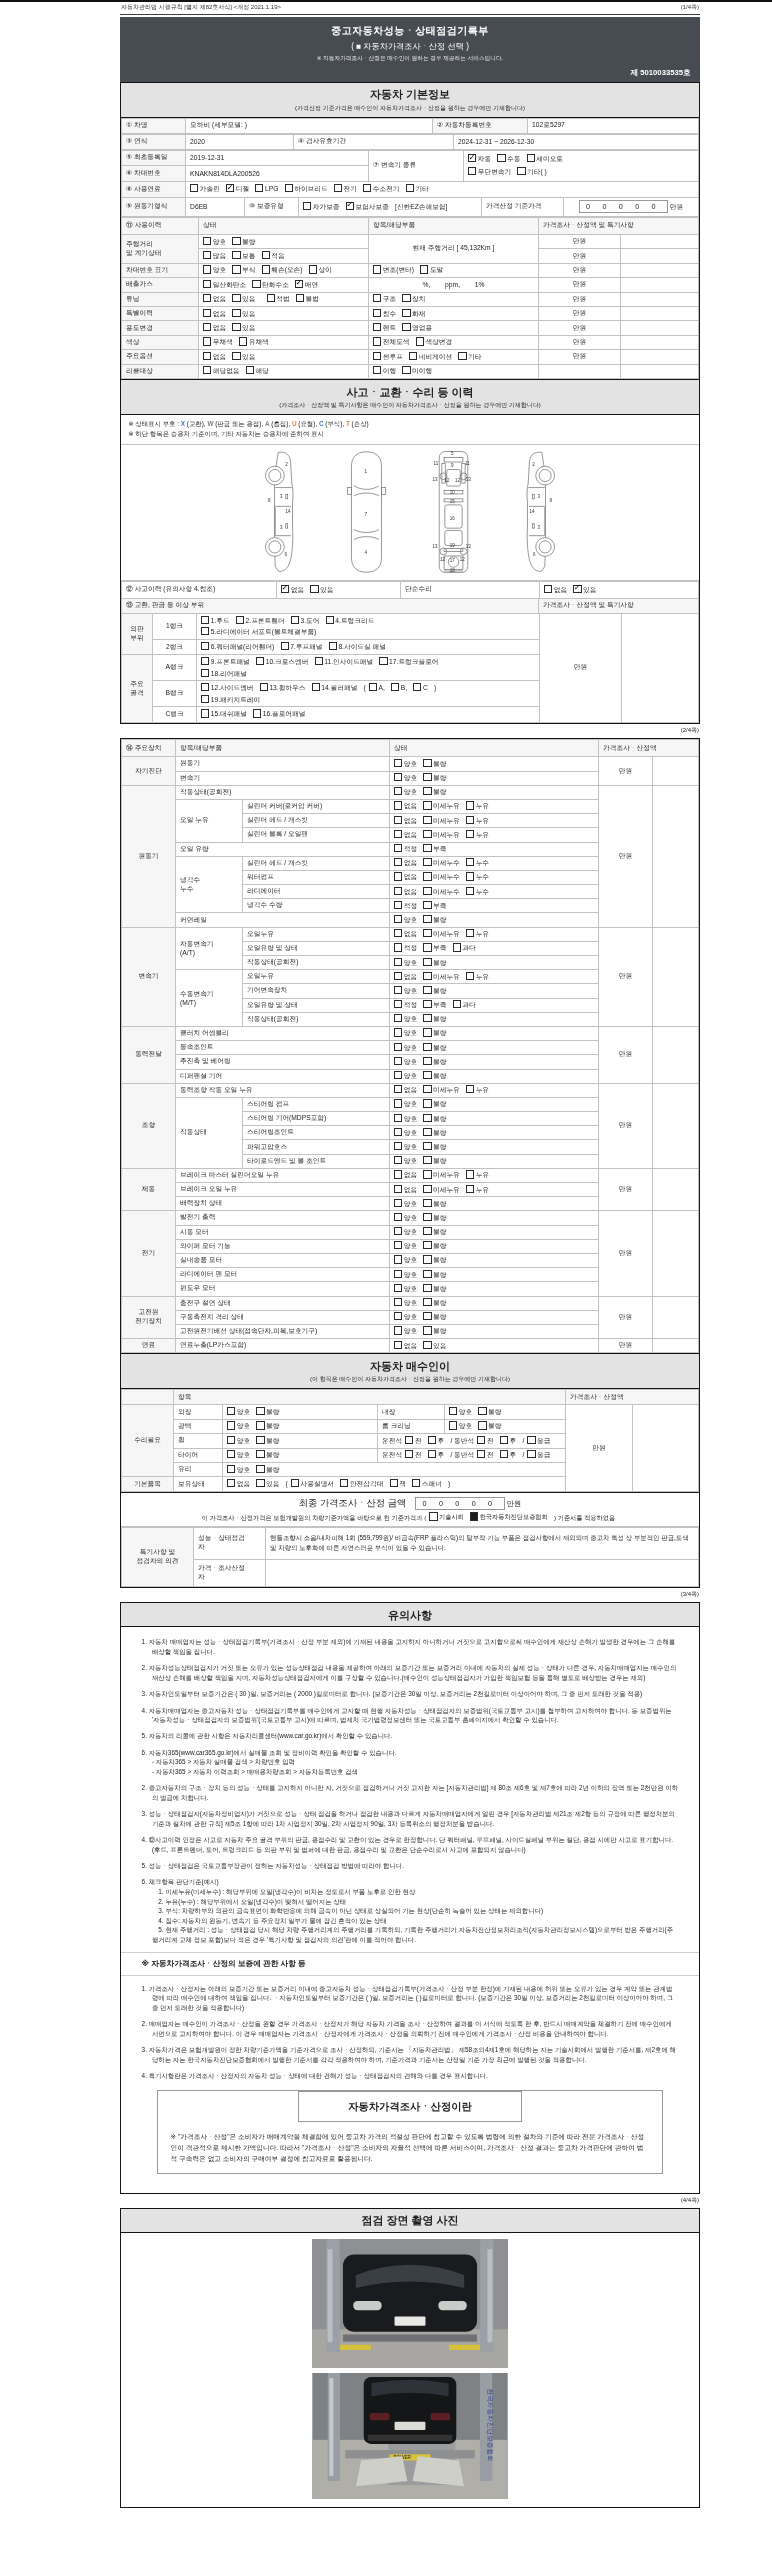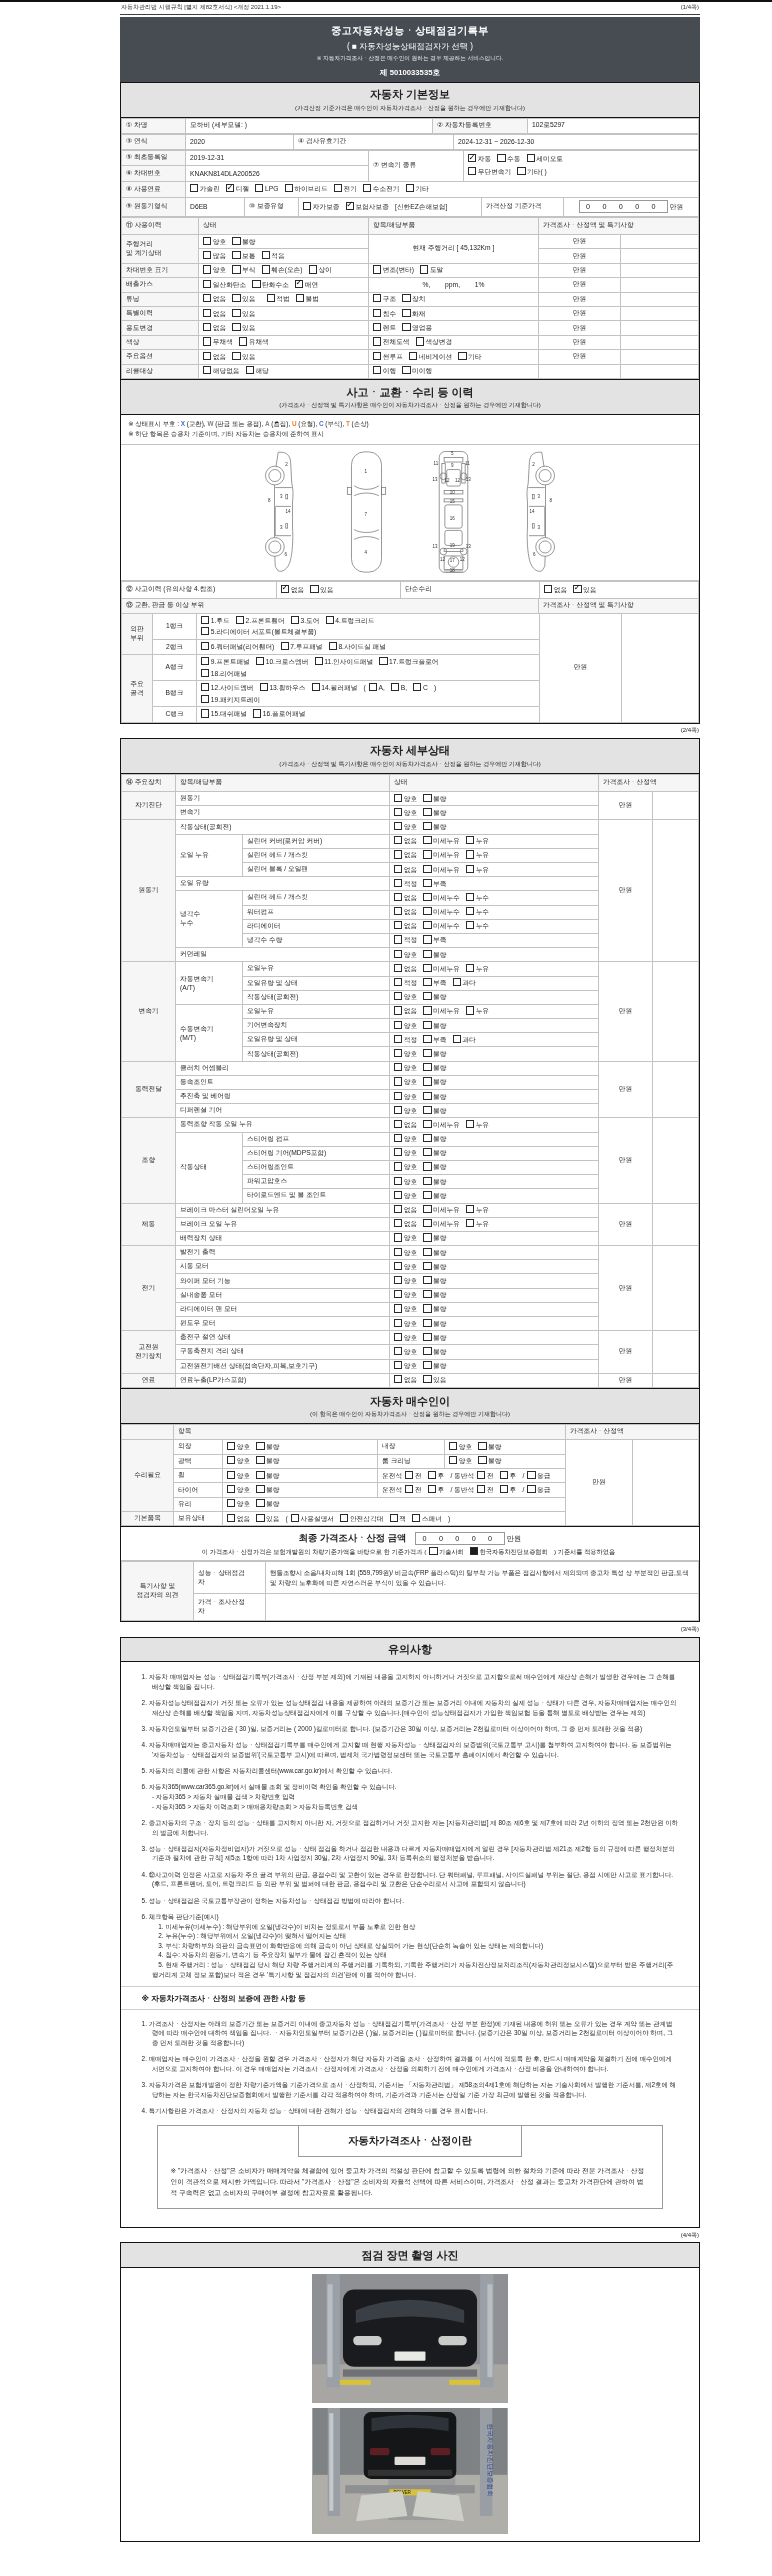--- a/index.html
+++ b/index.html
@@ -5,21 +5,21 @@
   html,body{margin:0;padding:0;background:#fff;font-family:"Liberation Sans","DejaVu Sans",sans-serif;color:#222;}
   body{width:773px;height:2576px;overflow:hidden;position:relative;}
   .topbar{position:absolute;top:0;left:0;width:773px;height:1.5px;background:#111;}
   .doc{position:absolute;left:120px;top:3.1px;width:580px;}
   .lawline{display:flex;justify-content:space-between;font-size:6px;color:#333;padding:0 1px 1.5px 1px;}
   .hrline{height:1px;background:#3d4147;margin-bottom:2.6px;}
   .darkhead{background:#474b52;color:#fff;text-align:center;padding:7.2px 9.3px 4.1px 9.3px;}
   .darkhead .t1{font-size:10px;font-weight:bold;letter-spacing:0.5px;}
   .darkhead .t2{font-size:8.2px;margin-top:3.1px;}
   .darkhead .t3{font-size:5.7px;margin-top:2.1px;color:#eee;}
-  .darkhead .docno{text-align:center;font-size:7.7px;font-weight:bold;margin-top:5.2px;}
+  .darkhead .docno{text-align:right;font-size:7.7px;font-weight:bold;margin-top:5.2px;}
   .bigbox{border:1.5px solid #141414;background:#fff;}
   .sech{background:#e3e3e3;text-align:center;padding:4.6px 0 3.6px 0;border-bottom:1px solid #141414;}
   .sech .h{font-size:11px;font-weight:bold;}
   .sech .s{font-size:6px;margin-top:1.5px;color:#222;}
   table{border-collapse:collapse;width:100%;table-layout:fixed;}
   td{border:0.5px solid #c3c3c3;font-size:6.7px;padding:1.5px 4.1px;vertical-align:middle;word-break:keep-all;}
   td.lb{background:#f6f6f6;}
   td.ctr{text-align:center;}
   tr{height:15.5px;}
   .cb{display:inline-block;width:6.2px;height:6.2px;border:0.8px solid #2b2b2b;background:#fff;vertical-align:-1px;margin-right:1.5px;position:relative;}
@@ -51,21 +51,21 @@
 <div class="doc">
 
   <div class="lawline">
     <span>자동차관리법 시행규칙 [별지 제82호서식] &lt;개정 2021.1.19&gt;</span>
     <span>(1/4쪽)</span>
   </div>
   <div class="hrline"></div>
 
   <div class="darkhead" style="background: rgb(71, 75, 82);">
     <div class="t1">중고자동차성능ㆍ상태점검기록부</div>
-    <div class="t2">( ■ 자동차성능상태점검자가 선택 )</div>
+    <div class="t2">( ■ 자동차가격조사ㆍ산정 선택 )</div>
     <div class="t3">※ 자동차가격조사ㆍ산정은 매수인이 원하는 경우 제공하는 서비스입니다.</div>
     <div class="docno">제 5010033535호</div>
   </div>
 
   <div class="bigbox">
 
     <div class="sech">
       <div class="h">자동차 기본정보</div>
       <div class="s">(가격산정 기준가격은 매수인이 자동차가격조사ㆍ산정을 원하는 경우에만 기재합니다)</div>
     </div>
@@ -434,24 +434,20 @@
       <tr style="height:15.5px">
         <td class="ctr">C랭크</td>
         <td><span class="ck"><span class="cb"></span><span>15.대쉬패널</span></span><span class="ck"><span class="cb"></span><span>16.플로어패널</span></span></td>
       </tr>
     </tbody>
       </table>
   </div>
   <div class="pgmark">(2/4쪽)</div>
 
   <div class="bigbox">
-    <div class="sech">
-      <div class="h">자동차 세부상태</div>
-      <div class="s">(가격조사ㆍ산정액 및 특기사항은 매수인이 자동차가격조사ㆍ산정을 원하는 경우에만 기재합니다)</div>
-    </div>
     <table>
       <colgroup>
           <col style="width:54px">
           <col style="width:67px">
           <col style="width:147px">
           <col style="width:209px">
           <col style="width:54px">
           <col>
         </colgroup>
       <thead>
@@ -721,21 +717,21 @@
       </tr>
       <tr style="height:14.4px">
         <td class="lb ctr">기본품목</td>
         <td>보유상태</td>
         <td colspan="3"><span class="ck"><span class="cb"></span><span>없음</span></span><span class="ck"><span class="cb"></span><span>있음</span></span><span class="tx">(</span><span class="ck"><span class="cb"></span><span>사용설명서</span></span><span class="ck"><span class="cb"></span><span>안전삼각대</span></span><span class="ck"><span class="cb"></span><span>잭</span></span><span class="ck"><span class="cb"></span><span>스패너</span></span><span class="tx">)</span></td>
       </tr>
     </tbody>
       </table>
 
     <div style="border-top:1px solid #141414;border-bottom:0.5px solid #c3c3c3;padding:4.1px 0 3.1px 0;text-align:center">
-      <span style="font-size:9.3px;font-weight:bold">최종 가격조사ㆍ산정 금액</span>
+      <span style="font-size:9.3px;font-weight:normal">최종 가격조사ㆍ산정 금액</span>
       &nbsp;&nbsp;
       <span class="digitbox">0 0 0 0 0</span>
       <span style="font-size:7.2px">만원</span>
       <div style="font-size:6.2px;margin-top:2.6px"><span class="tx">이 가격조사ㆍ산정가격은 보험개발원의 차량기준가액을 바탕으로 한 기준가격과 (</span><span class="ck"><span class="cb"></span><span>기술사회</span></span><span class="ck"><span class="cb fill"></span><span>한국자동차진단보증협회</span></span><span class="tx">) 기준서를 적용하였음</span></div>
     </div>
 
     <table>
       <colgroup>
           <col style="width:72px">
           <col style="width:72px">

